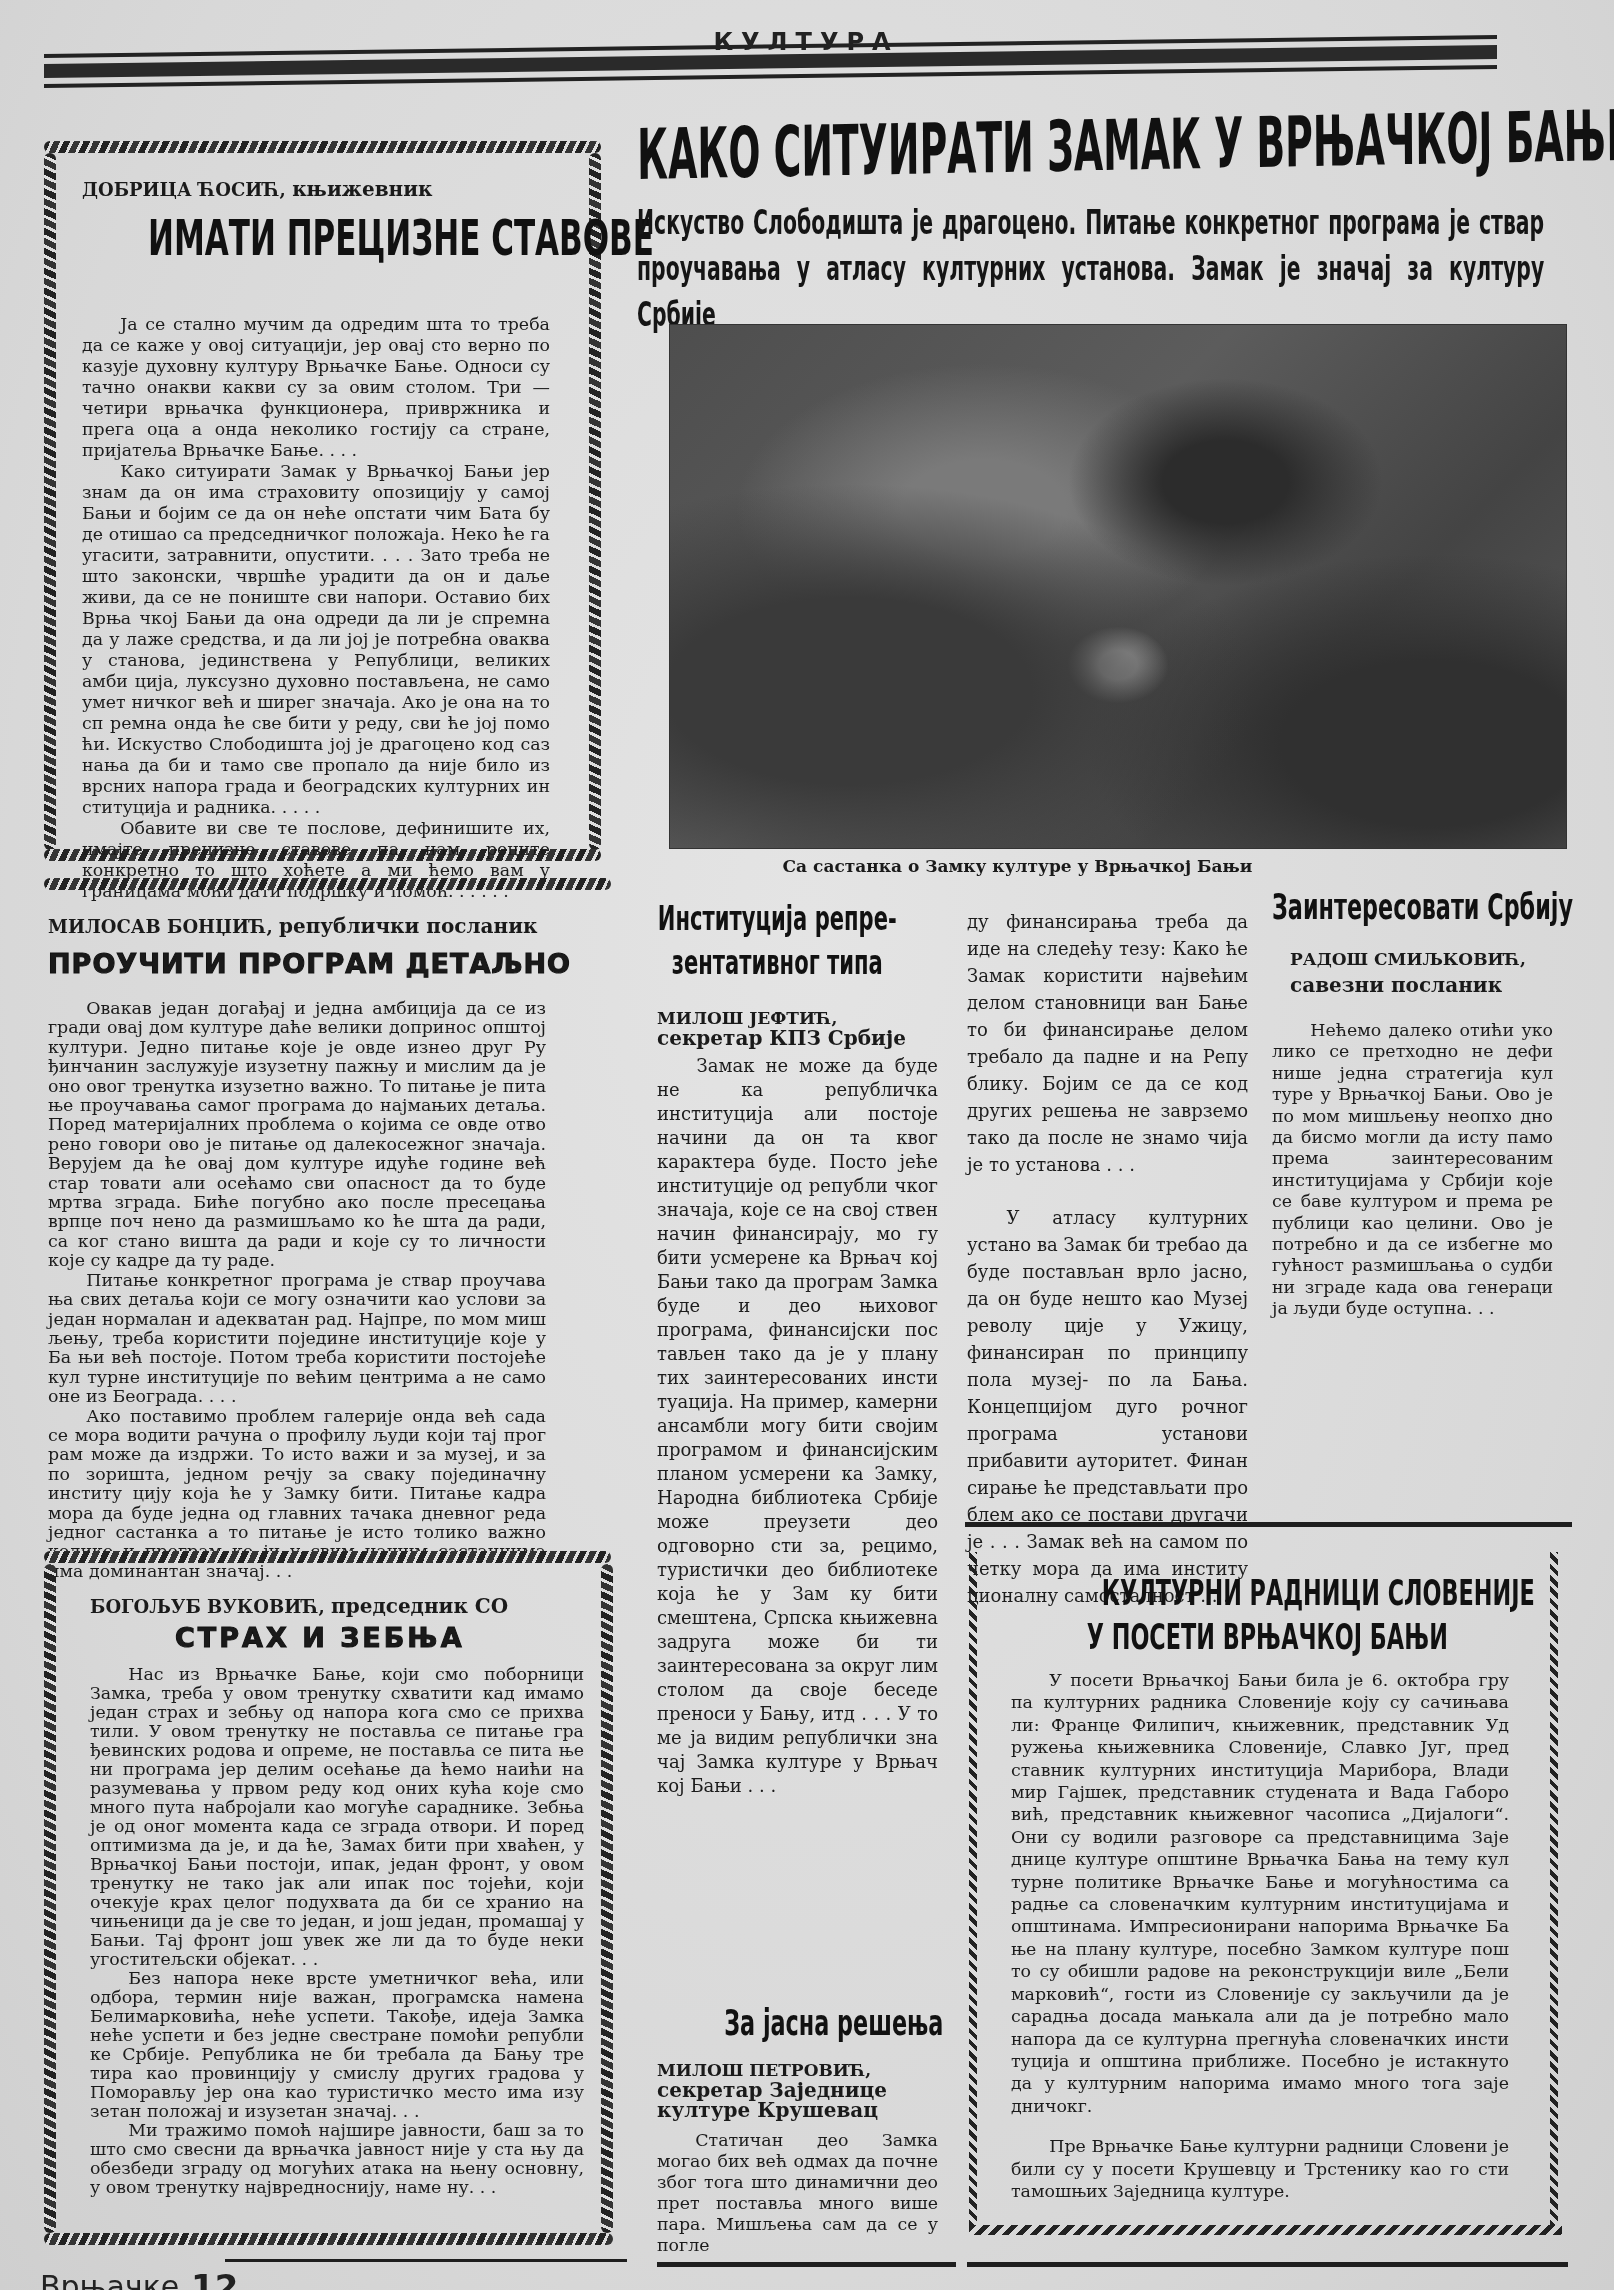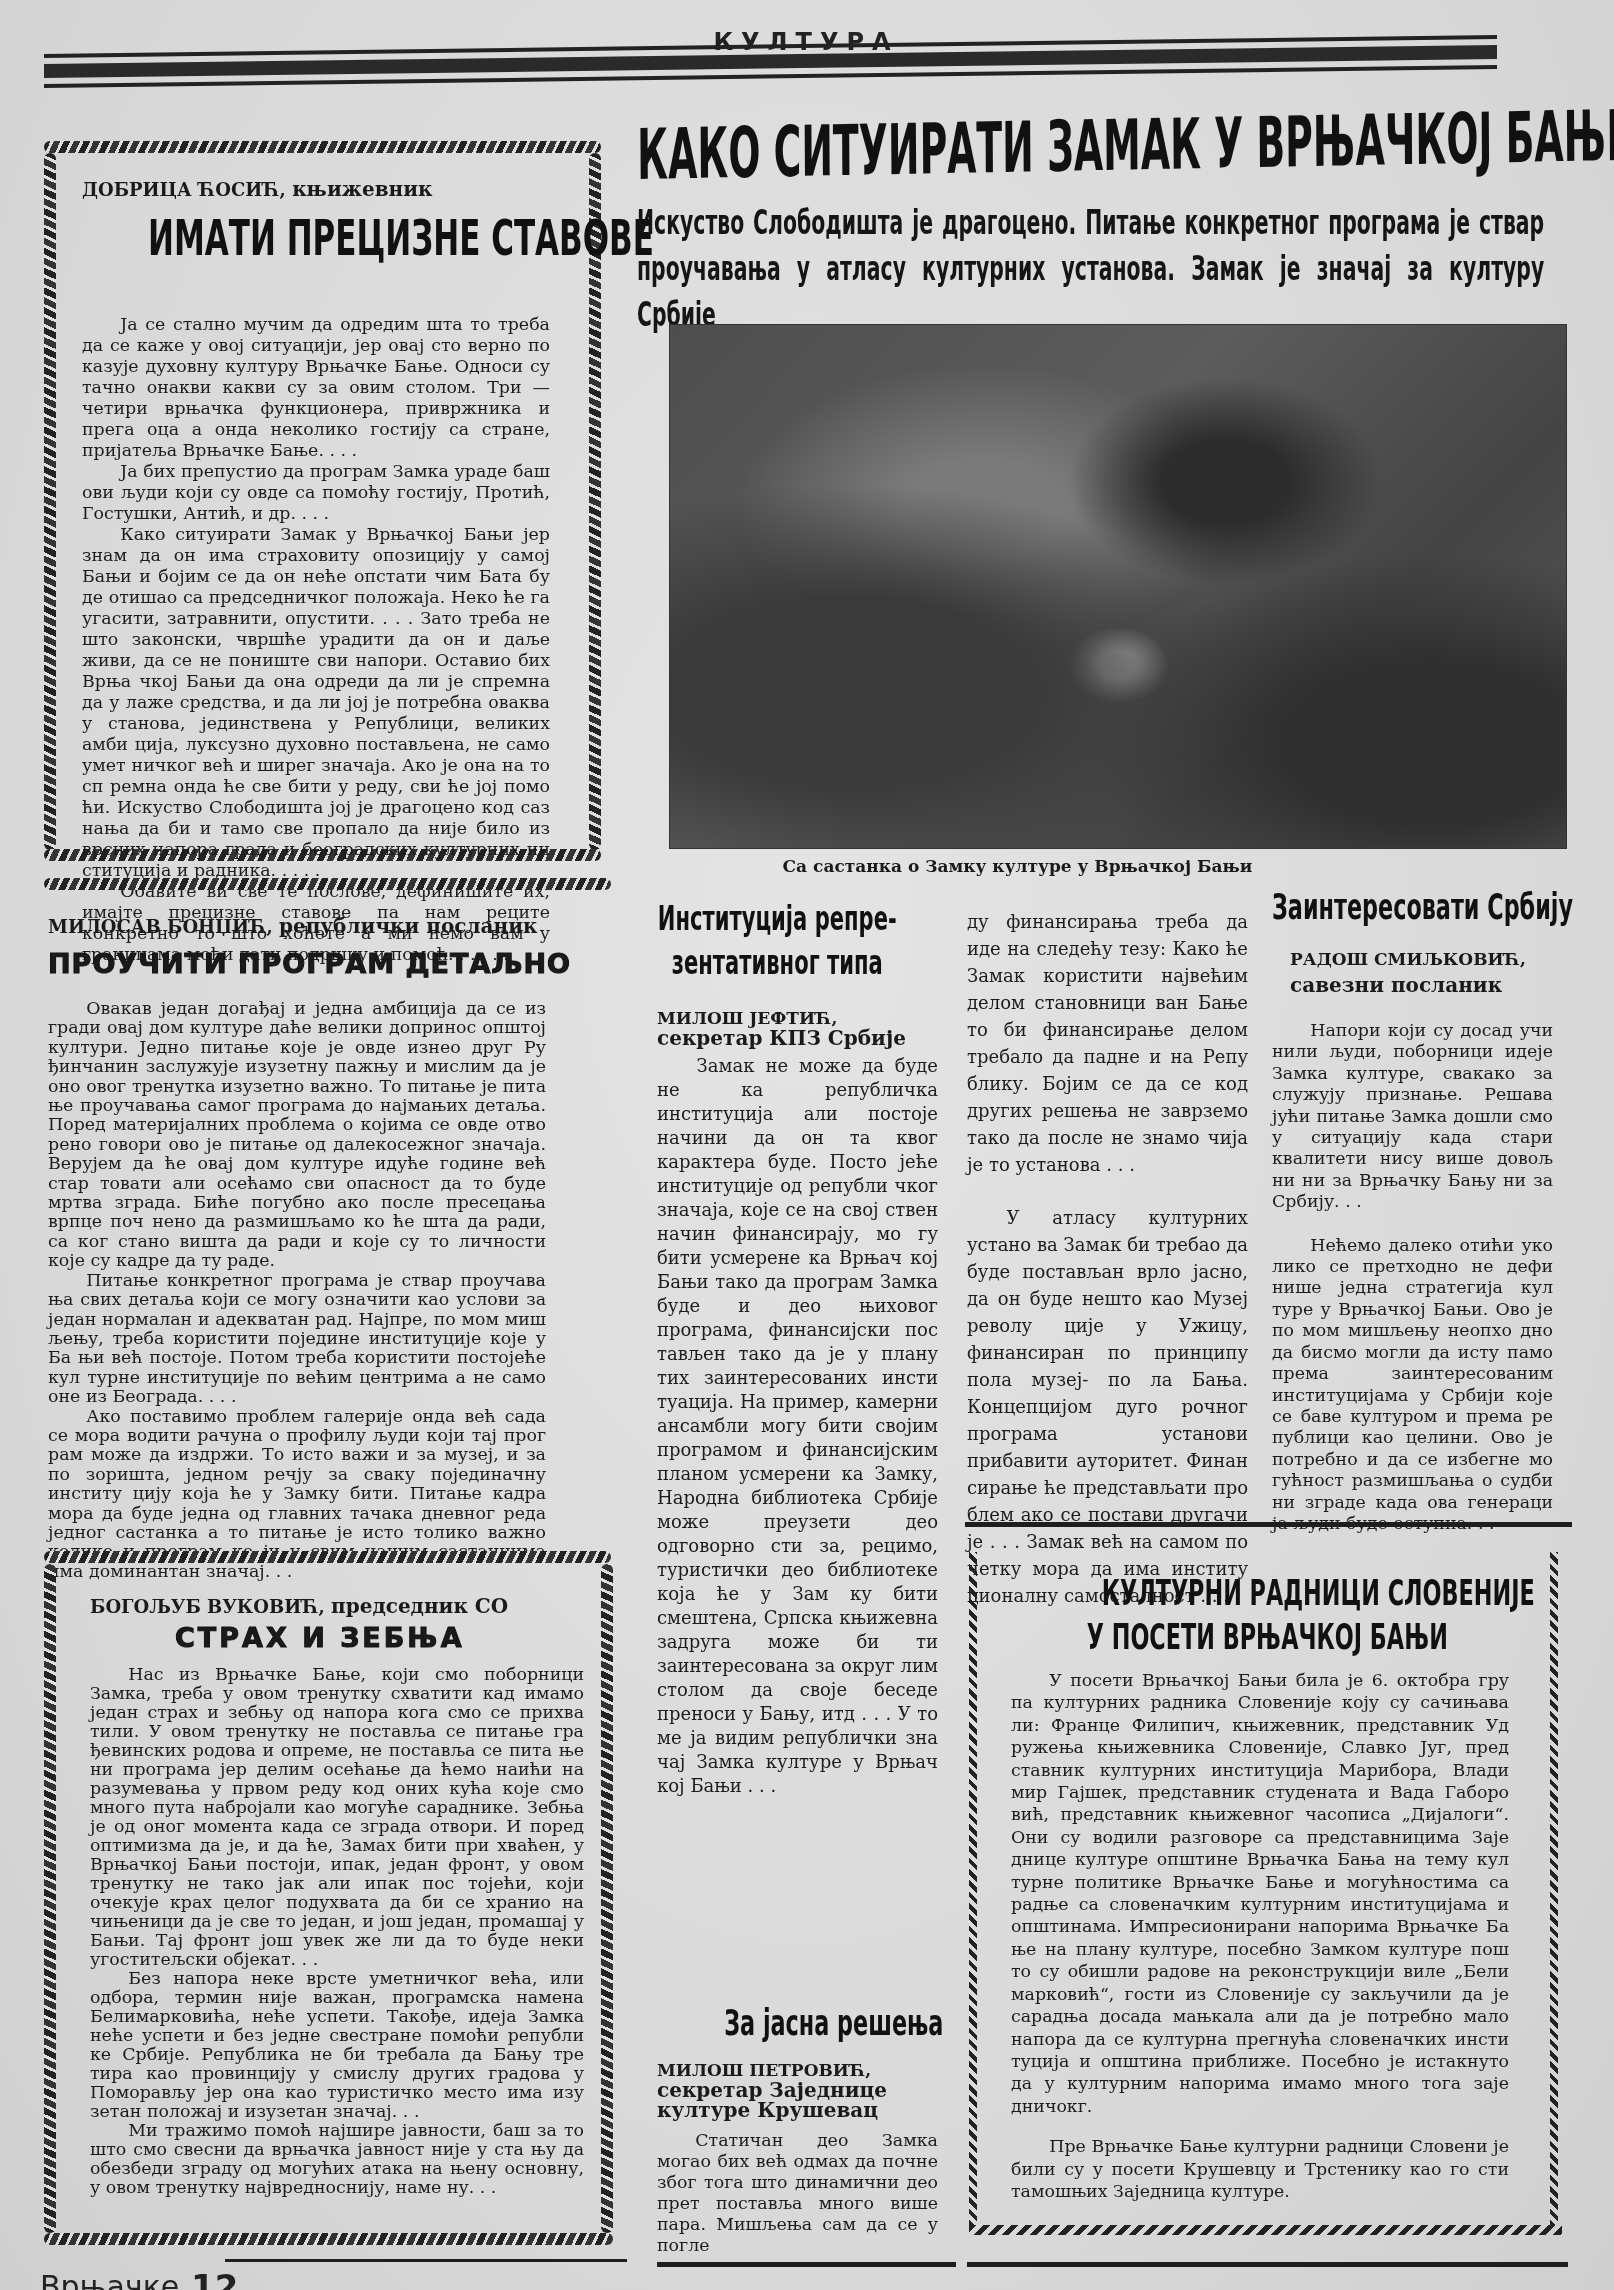--- a/index.html
+++ b/index.html
@@ -85,21 +85,20 @@
 
     <div class="abs byline" style="left:38px; top:36px; white-space:nowrap;">
       <span>ДОБРИЦА ЋОСИЋ,</span>
       <span class="role">књижевник</span>
     </div>
     <div class="abs" style="left:104px; top:68px; width:458px;">
       <span class="cond-head" style="font-size:50px;">ИМАТИ ПРЕЦИЗНЕ СТАВОВЕ</span>
     </div>
     <div class="abs body-text" style="left:38px; top:173px; width:468px;">
       <p>Ја се стално мучим да одредим шта то треба да се каже у овој ситуацији, јер овај сто верно по казује духовну културу Врњачке Бање. Односи су тачно онакви какви су за овим столом. Три — четири врњачка функционера, привржника и прега оца а онда неколико гостију са стране, пријатеља Врњачке Бање. . . .</p>
-      <p>Ја бих препустио да програм Замка ураде баш ови људи који су овде са помоћу гостију, Протић, Гостушки, Антић, и др. . . .</p>
       <p>Како ситуирати Замак у Врњачкој Бањи јер знам да он има страховиту опозицију у самој Бањи и бојим се да он неће опстати чим Бата бу де отишао са председничког положаја. Неко ће га угасити, затравнити, опустити. . . . Зато треба не што законски, чвршће урадити да он и даље живи, да се не пониште сви напори. Оставио бих Врња чкој Бањи да она одреди да ли је спремна да у лаже средства, и да ли јој је потребна оваква у станова, јединствена у Републици, великих амби ција, луксузно духовно постављена, не само умет ничког већ и ширег значаја. Ако је она на то сп ремна онда ће све бити у реду, сви ће јој помо ћи. Искуство Слободишта јој је драгоцено код саз нања да би и тамо све пропало да није било из врсних напора града и београдских културних ин ституција и радника. . . . .</p>
       <p>Обавите ви све те послове, дефинишите их, имајте прецизне ставове па нам реците конкретно то што хоћете а ми ћемо вам у границама моћи дати подршку и помоћ. . . . . .</p>
     </div>
   </div>
 
   <div class="abs" style="left:44px; top:878px; width:577px; height:687px;">
     <div class="abs rope-h" style="left:0; top:0; width:567px;"></div>
     <div class="abs byline" style="left:4px; top:36px; white-space:nowrap;">
       <span>МИЛОСАВ БОНЏИЋ,</span>
       <span class="role">републички посланик</span>
@@ -171,21 +170,20 @@
 
   <div class="abs" style="left:1272px; top:886px; width:299px;">
     <div style="height:46px;">
       <span class="cond-head" style="font-size:36px;">Заинтересовати Србију</span>
     </div>
     <div class="byline" style="margin-top:14px; margin-left:18px; font-size:17px; line-height:26px;">
       <div>РАДОШ СМИЉКОВИЋ,</div>
       <div class="role">савезни посланик</div>
     </div>
     <div class="body-text" style="margin-top:22px; width:281px; font-size:17.4px; line-height:21.4px;">
-      <p style="margin-bottom:22px;">Напори који су досад учи нили људи, поборници идеје Замка културе, свакако за служују признање. Решава јући питање Замка дошли смо у ситуацију када стари квалитети нису више довољ ни ни за Врњачку Бању ни за Србију. . .</p>
       <p>Нећемо далеко отићи уко лико се претходно не дефи нише једна стратегија кул туре у Врњачкој Бањи. Ово је по мом мишљењу неопхо дно да бисмо могли да исту памо према заинтересованим институцијама у Србији које се баве културом и према ре публици као целини. Ово је потребно и да се избегне мо гућност размишљања о судби ни зграде када ова генераци ја људи буде оступна. . .</p>
     </div>
   </div>
 
   <div class="abs rule-bar" style="left:965px; top:1522px; width:607px;"></div>
 
   <div class="abs" style="left:969px; top:1552px; width:597px; height:687px;">
     <div class="abs zig-v" style="left:0; top:0; height:673px;"></div>
     <div class="abs zig-v" style="left:581px; top:0; height:673px;"></div>
     <div class="abs zig-h" style="left:0; top:673px; width:593px;"></div>

